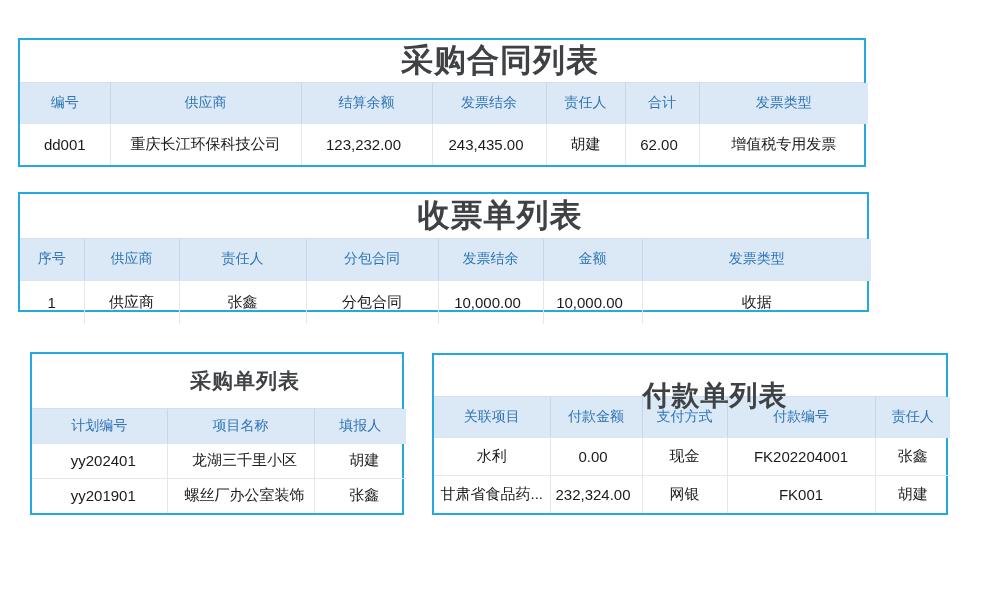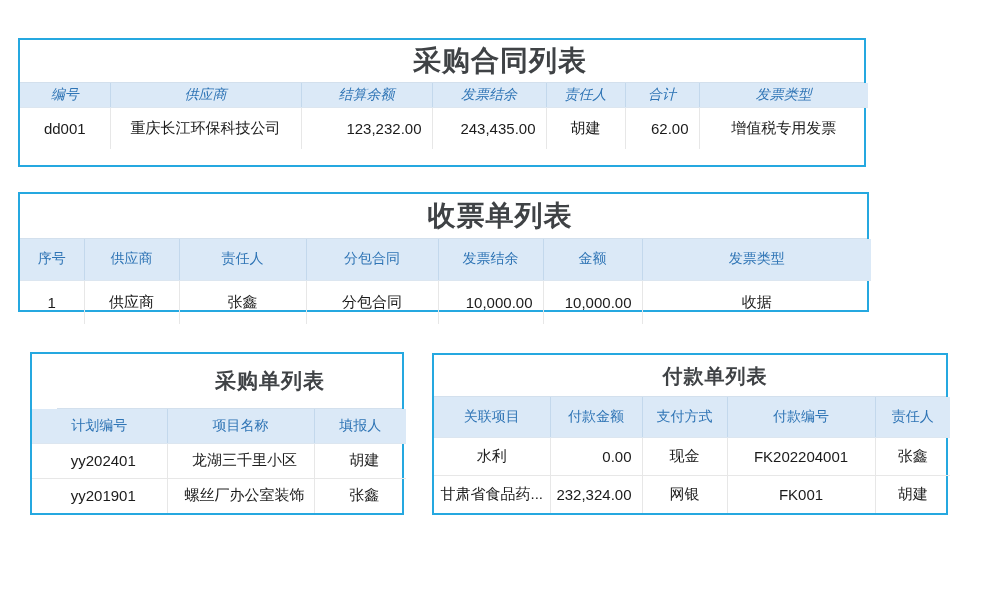--- a/index.html
+++ b/index.html
@@ -10,41 +10,41 @@
   .panel { position:absolute; background:#fff; border:2px solid #25a8e0; }
 
   #panel-contract { left:18px;  top:38px;  width:848px; height:129px; }
   #panel-receipt  { left:18px;  top:192px; width:851px; height:120px; }
   #panel-order    { left:30px;  top:352px; width:374px; height:163px; }
   #panel-payment  { left:432px; top:353px; width:516px; height:162px; }
 
   .title-band { position:relative; border-bottom:1px solid #d3e0ed; background:#fff; }
   #panel-contract .title-band { height:43px; }
   #panel-receipt  .title-band { height:45px; }
-  #panel-order    .title-band { height:55px;margin-left:25px; }
+  #panel-order    .title-band { height:55px; }
   #panel-payment  .title-band { height:42px; }
 
   .panel-title { position:absolute; top:50%; transform:translate(-50%,-50%);
     font-weight:bold; color:#3f4245; white-space:nowrap; letter-spacing:1px; }
-  #panel-contract .panel-title, #panel-receipt .panel-title { font-size:28px; left:480px; }
+  #panel-contract .panel-title, #panel-receipt .panel-title { font-size:32px; left:480px; }
   #panel-order   .panel-title { font-size:21px; left:213px; }
-  #panel-payment .panel-title { font-size:20px; left:281px; }
+  #panel-payment .panel-title { font-size:28px; left:281px;margin-top:20px; }
 
   table { width:100%; border-collapse:collapse; table-layout:fixed; }
   thead th { background:#dbe9f7; color:#2e74b5; font-weight:normal; font-size:14px;
     text-align:center; border-left:1px solid #c3d8ec; border-bottom:1px solid #dce6f0;
     overflow:hidden; white-space:nowrap; }
   thead th:first-child { border-left:none; }
   tbody td { font-size:15px; text-align:center; border-left:1px solid #e7e7e7;
     overflow:hidden; white-space:nowrap; text-overflow:ellipsis; padding:0 4px; }
   tbody td:first-child { border-left:none; }
   tbody tr + tr td { border-top:1px solid #e7e7e7;margin-top:24px; }
-  td.num { text-align:right; padding-right:10px; }
-
-  #panel-contract thead th { height:24px;font-style:italic; }  #panel-contract tbody td { height:42px; }
+  td.num { padding-right:10px; }
+
+  #panel-contract thead th { height:40px; }  #panel-contract tbody td { height:42px; }
   #panel-receipt  thead th { height:41px;margin-top:24px; }  #panel-receipt  tbody td { height:44px; }
   #panel-order    thead th { height:34px; }  #panel-order    tbody td { height:35px;padding-left:12px; }
   #panel-payment  thead th { height:40px; }  #panel-payment  tbody td { height:38px; }
 </style>
 </head>
 <body>
 
 <div class="stage">
 
   <div class="panel" id="panel-contract">

